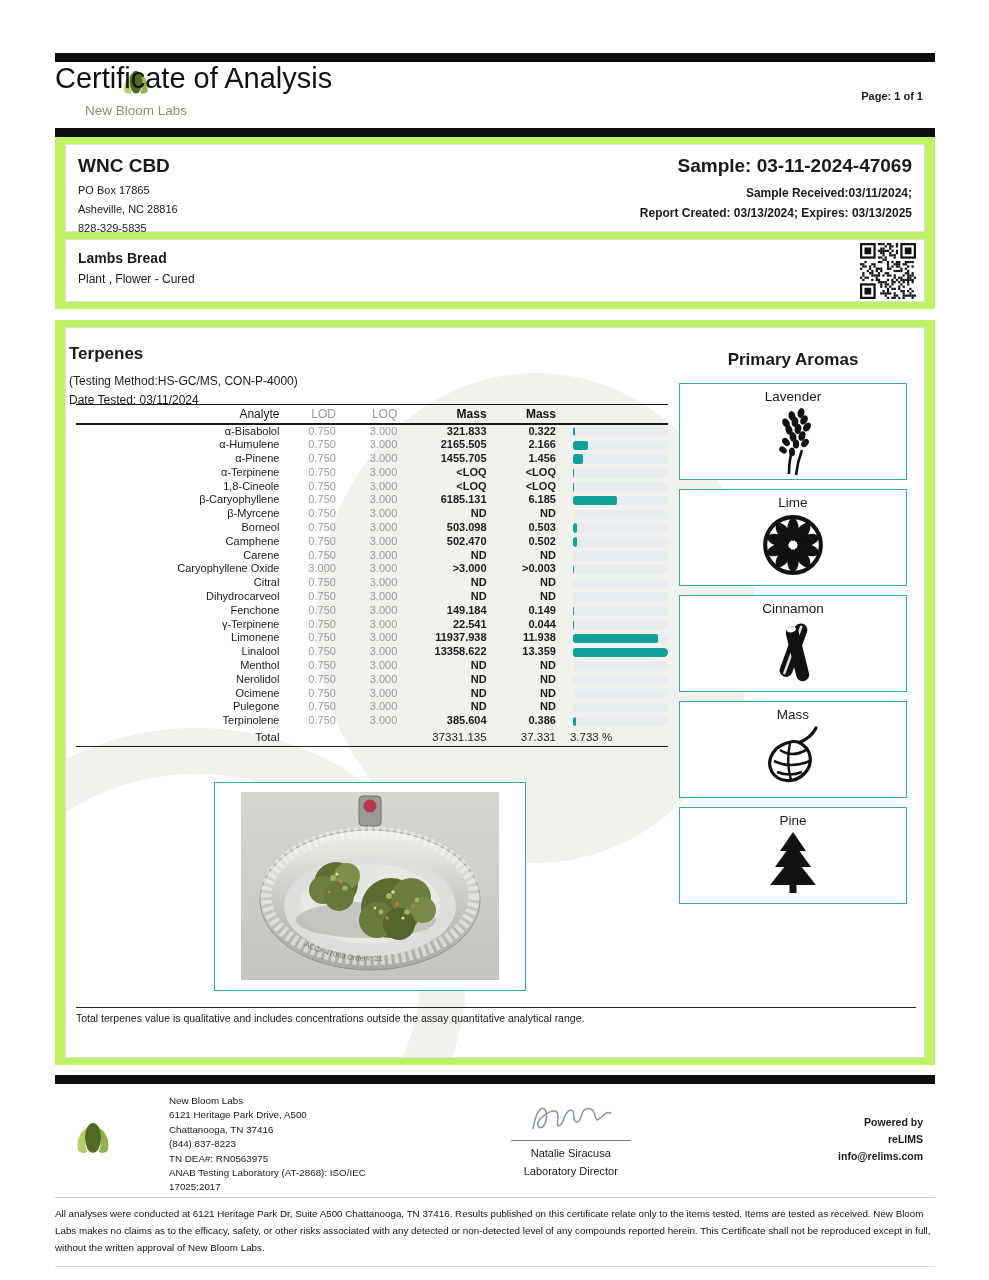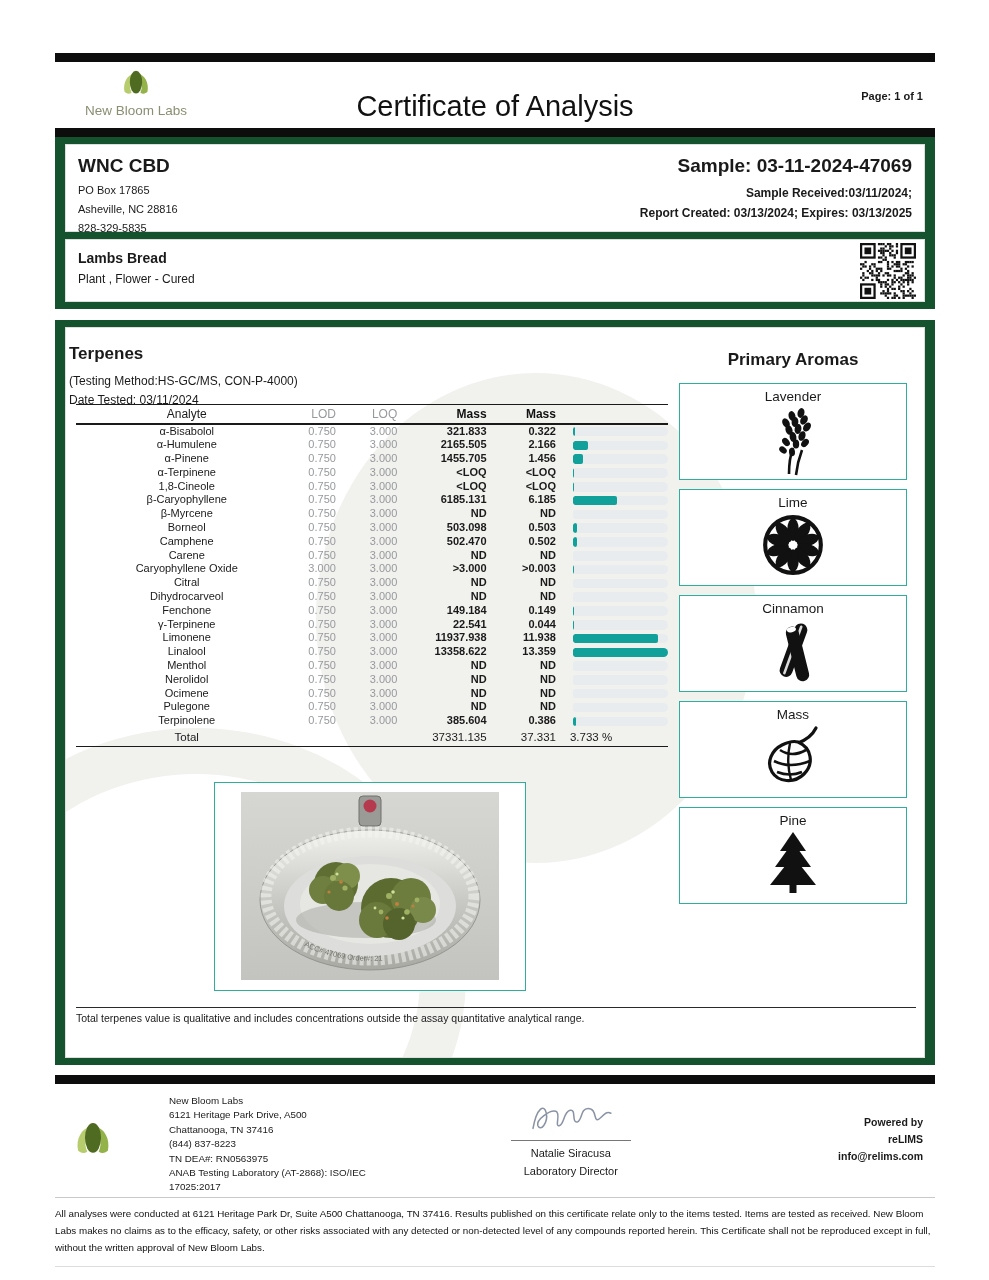--- a/index.html
+++ b/index.html
@@ -7,25 +7,25 @@
   body { font-family:"Liberation Sans", sans-serif; background:#fff; color:#1a1a1a; }
   .page { position:relative; width:989px; height:1280px; background:#fff; overflow:hidden; }
 
   .blackbar { position:absolute; left:55px; width:880px; height:9px; background:#0d0d0d; }
   #bar1 { top:53px; } #bar2 { top:128px; } #bar3 { top:1075px; }
 
   
   .header { position:absolute; left:55px; top:62px; width:880px; height:66px; }
   .logo-block { position:absolute; left:30px; top:6px; text-align:center; }
   .logo-block .brand { font-size:13.5px; color:#8a8f73; margin-top:1px; }
-  .coa-title { position:absolute; left:0; right:0; top:28px; text-align:center; font-size:29px; font-weight:500; color:#111; }
+  .coa-title { position:absolute; left:0; right:0; top:0; font-size:29px; font-weight:500; color:#111; }
   .page-num { position:absolute; right:12px; top:28px; font-size:11px; font-weight:700; }
 
   
-  .band { position:absolute; left:55px; width:880px; background:#14532d; }
+  .band { position:absolute; left:55px; width:880px; background:#bef264; }
   #band1 { top:137px; height:172px; padding:7px 10px; }
   #band2 { top:320px; height:745px; padding:7px 10px; }
   .card { background:#fff; border:1px solid #dedede; position:relative; }
   #card-info { height:88px; margin-bottom:7px; }
   #card-product { height:63px; }
   #card-main { height:731px; overflow:hidden; }
 
   .cust { position:absolute; left:12px; top:10px; }
   .cust .name { font-size:19px; font-weight:700; margin-bottom:4px; }
   .cust div.line { font-size:11px; line-height:19px; }
@@ -44,21 +44,21 @@
 
   
   .terp-head { position:absolute; left:3px; top:16px; z-index:1; }
   .terp-head .t { font-size:17px; font-weight:700; margin-bottom:8px; }
   .terp-head .m { font-size:12px; line-height:19px; }
   .terp-table { position:absolute; left:10px; top:76px; width:592px; border-collapse:collapse; z-index:1; }
   .terp-table th, .terp-table td { padding:0; font-weight:400; }
   .terp-table thead tr.h1 th { font-size:12px; height:19px; vertical-align:middle;
       border-top:1.5px solid #1a1a1a; border-bottom:2.5px solid #1a1a1a; }
   .terp-table thead tr.h2 th { font-size:11.5px; height:17px; vertical-align:middle; }
-  .c-an { width:205px; text-align:center; padding-left:18px !important; }
+  .c-an { width:205px; text-align:right; padding-left:18px !important; }
   .c-lod { width:57px; text-align:right; color:#97999c; }
   .c-loq { width:62px; text-align:right; color:#97999c; }
   .c-ppm { width:90px; text-align:right; }
   .c-mgg { width:70px; text-align:right; }
   .c-bar { width:108px; text-align:left; padding-left:17px !important; }
   thead .c-ppm, thead .c-mgg { font-weight:700; color:#111; }
   thead tr.h2 .c-ppm, thead tr.h2 .c-mgg { font-weight:600; color:#222; }
   tbody td { font-size:11px; height:13.8px; line-height:13.8px; white-space:nowrap; }
   tbody .c-an { color:#1a1a1a; }
   tbody .c-ppm, tbody .c-mgg { font-weight:700; }

